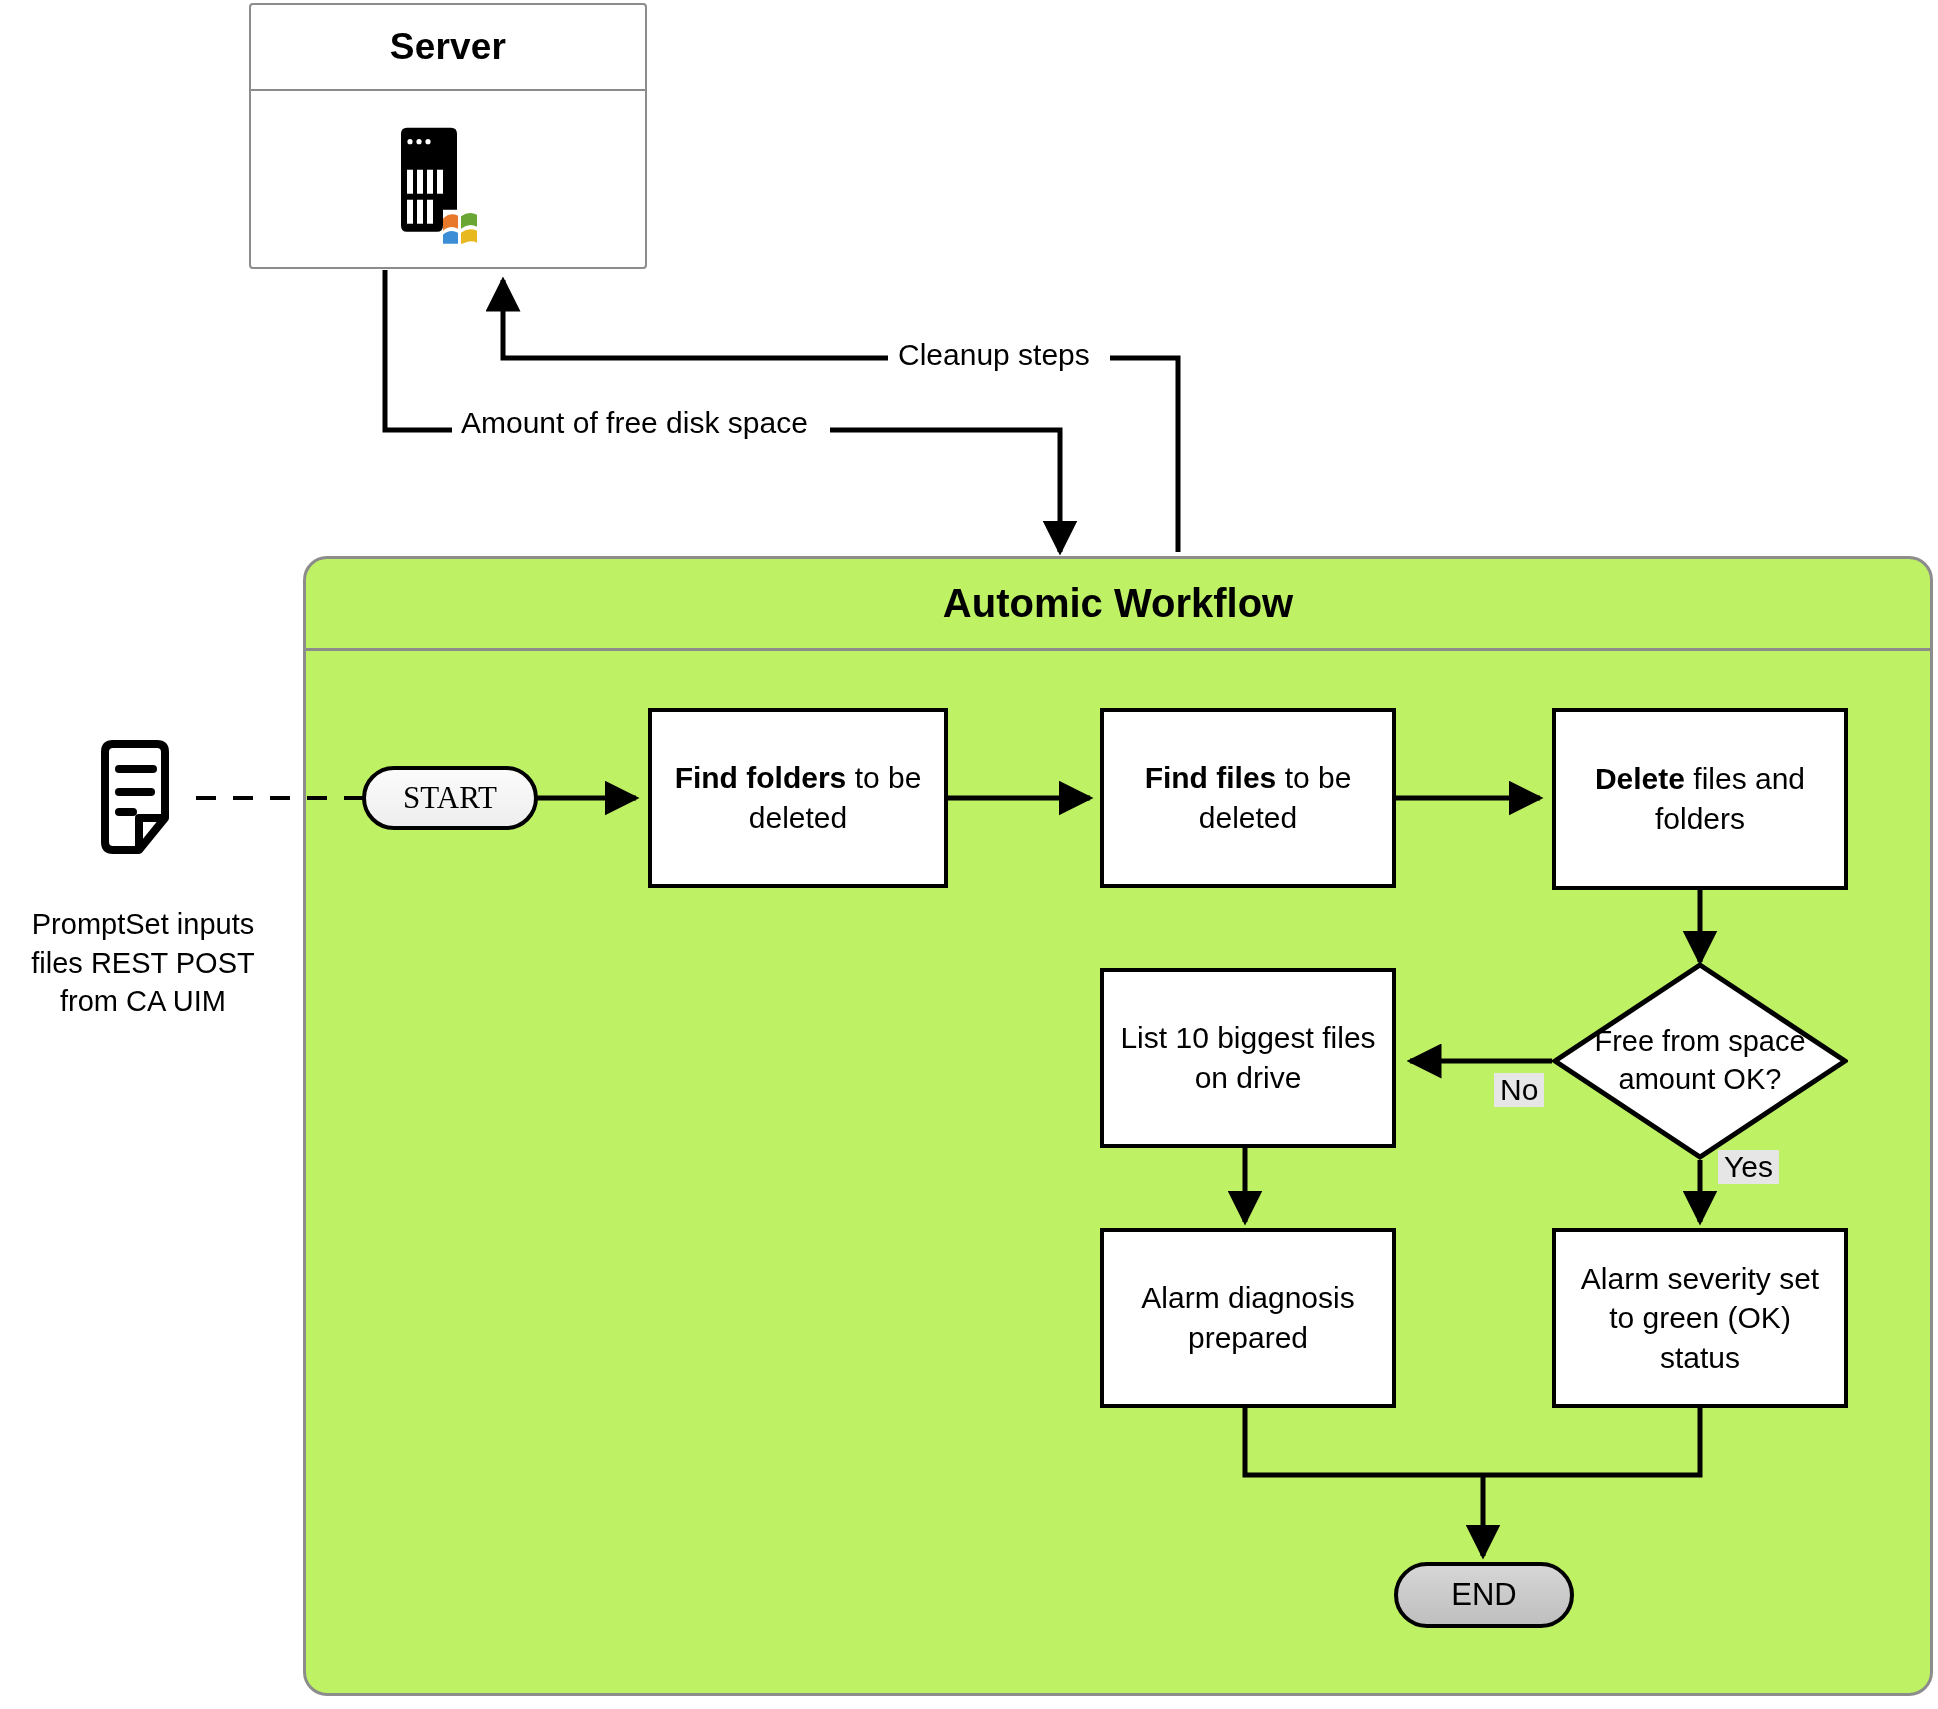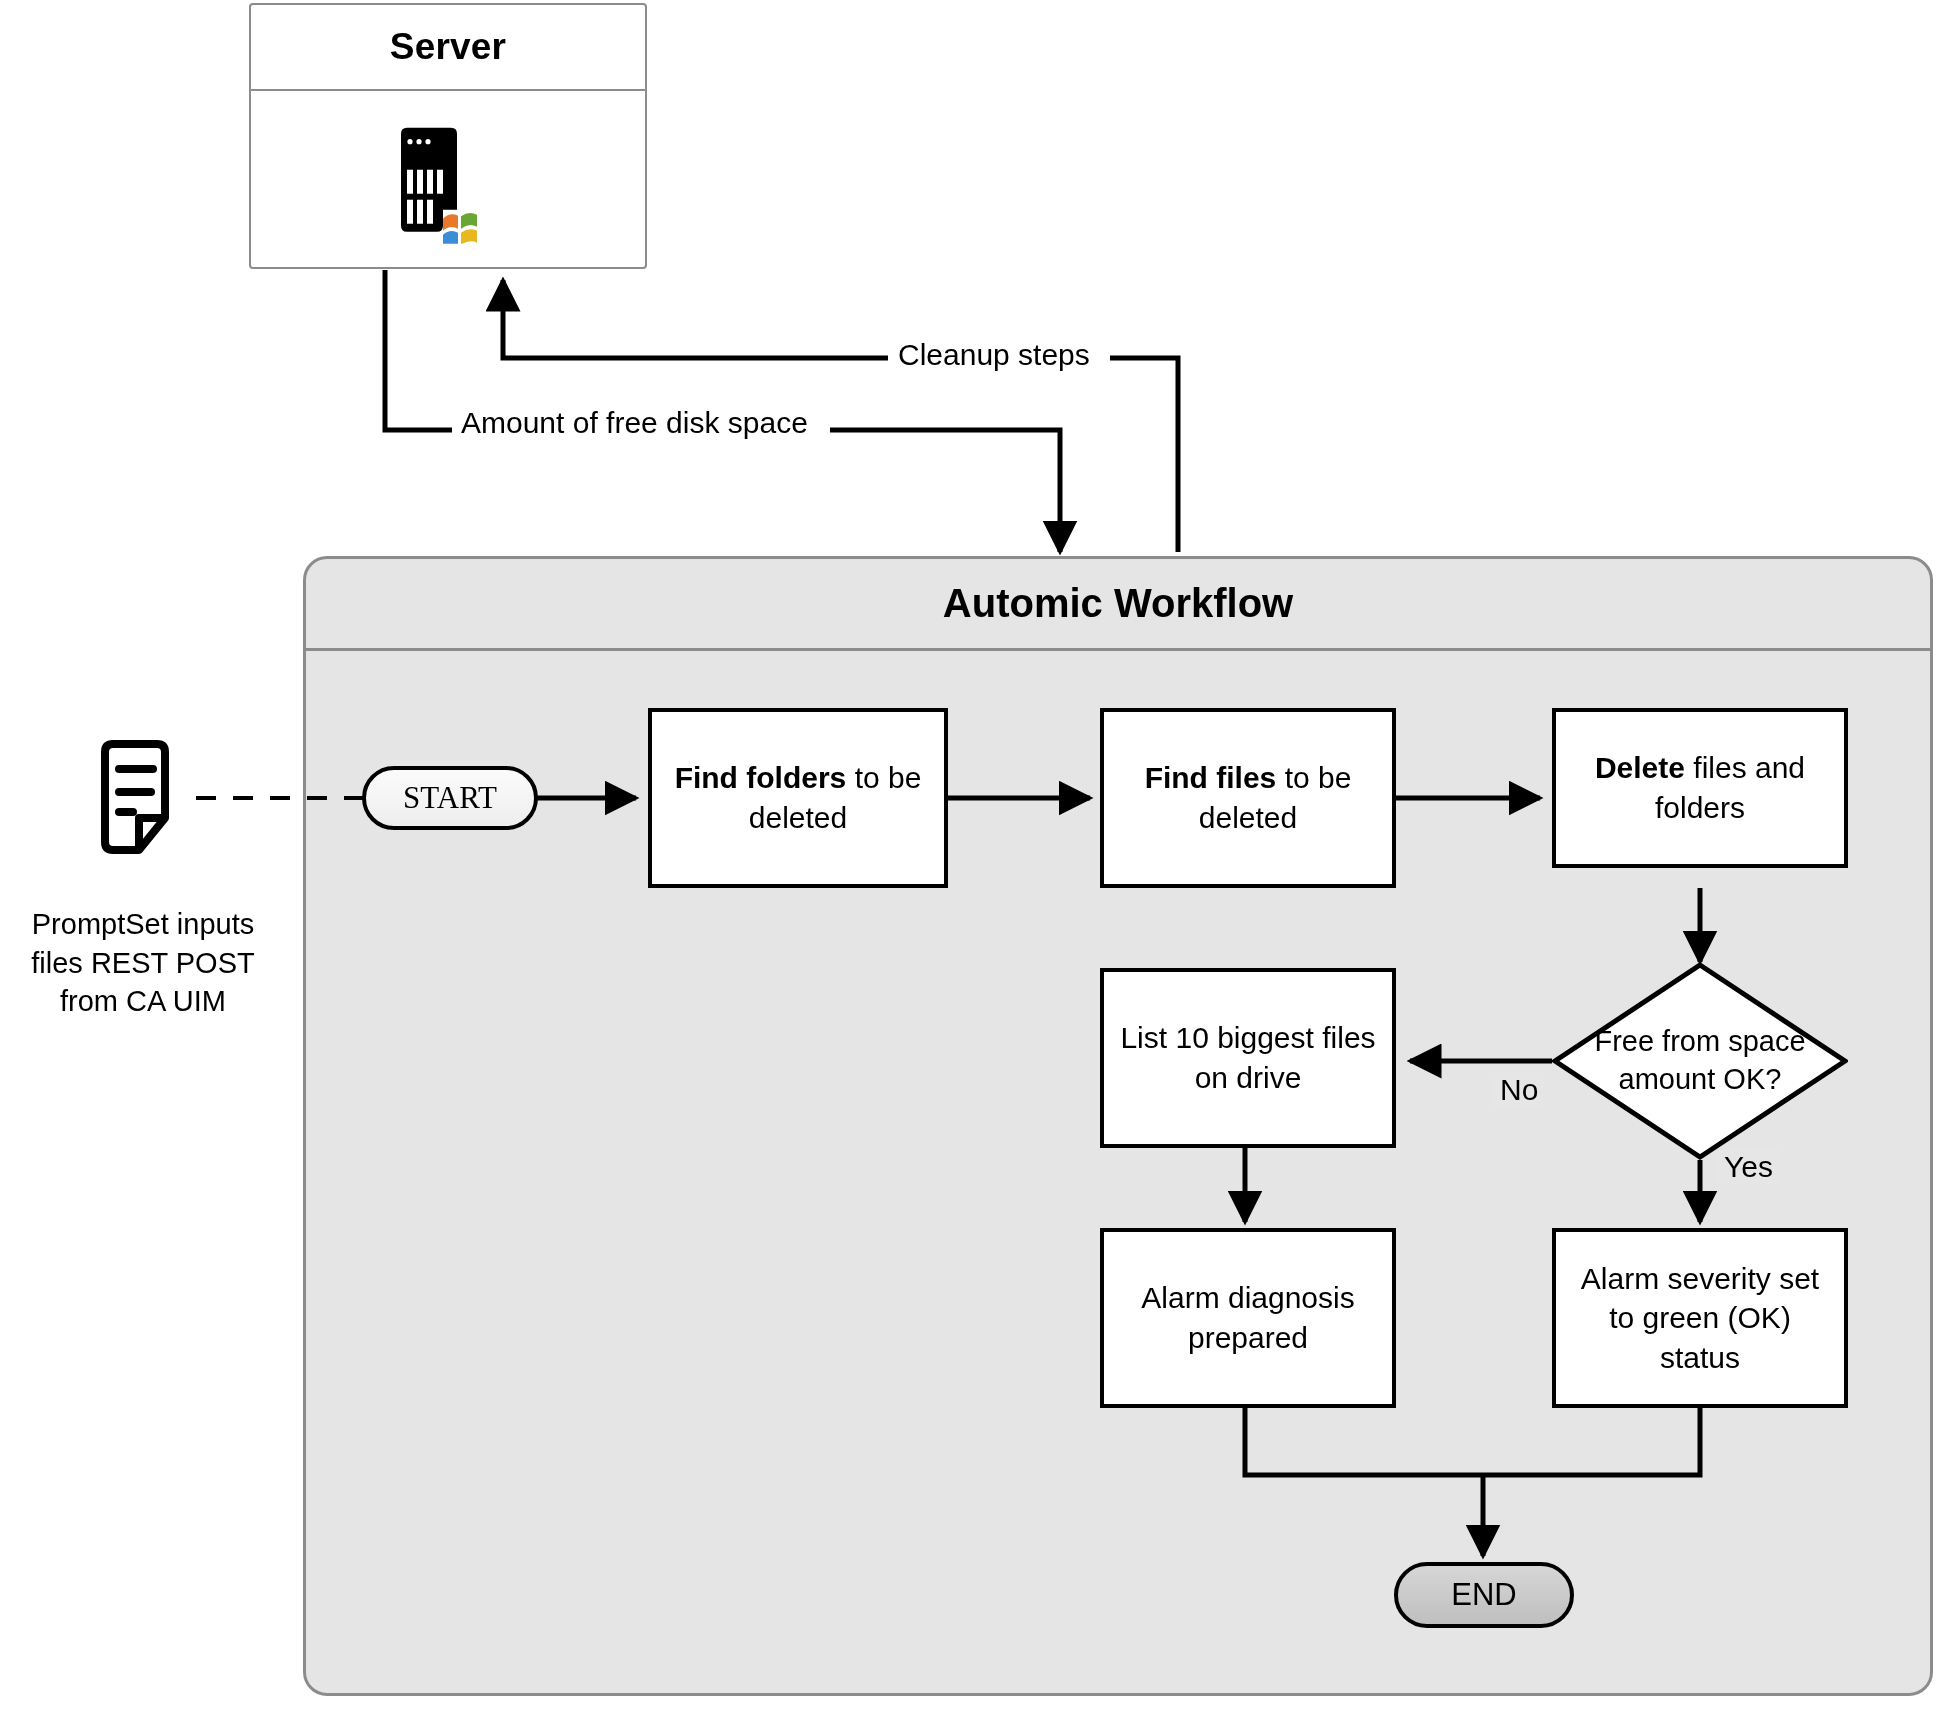--- a/index.html
+++ b/index.html
@@ -26,21 +26,21 @@
   .server-body{position:absolute;left:0;top:86px;width:100%;height:178px;}
 
   .server-icon-wrap{
     position:absolute;left:50%;top:50%;transform:translate(-50%,-46%);
     width:110px;height:118px;
   }
 
   
   .wf-box{
     position:absolute;left:303px;top:556px;width:1630px;height:1140px;
-    border:3px solid #8c8c8c;border-radius:24px;background:#e5e5e5;
+    border:3px solid #8c8c8c;border-radius:24px;background:#bef264;
     box-sizing:border-box;
   }
   .wf-header{
     position:absolute;left:0;top:0;width:100%;height:92px;
     display:flex;align-items:center;justify-content:center;
     border-bottom:3px solid #8c8c8c;box-sizing:border-box;
   }
   .wf-title{font-size:40px;font-weight:bold;}
 
   
@@ -200,21 +200,21 @@
       <b>Find files</b><span> to be deleted</span>
     </span>
   </div>
 
   <div class="node proc" style="left:648px;top:708px;width:300px;height:180px;">
     <span>
       <b>Find folders</b><span> to be deleted</span>
     </span>
   </div>
 
-  <div class="node proc" style="left:1552px;top:708px;width:296px;height:160px;">
+  <div class="node proc" style="left:1552px;top:708px;width:296px;height:182px;">
     <span>
       <b>Delete</b><span> files and folders</span>
     </span>
   </div>
 
   <div class="decision-wrap" style="left:1552px;top:962px;width:296px;height:198px;">
     <svg width="296" height="198" viewBox="0 0 296 198" xmlns="http://www.w3.org/2000/svg">
       <polygon points="148,3 293,99 148,195 3,99" fill="#ffffff" stroke="#000000" stroke-width="5"></polygon>
     </svg>
     <div class="decision-label">Free from space amount OK?</div>

